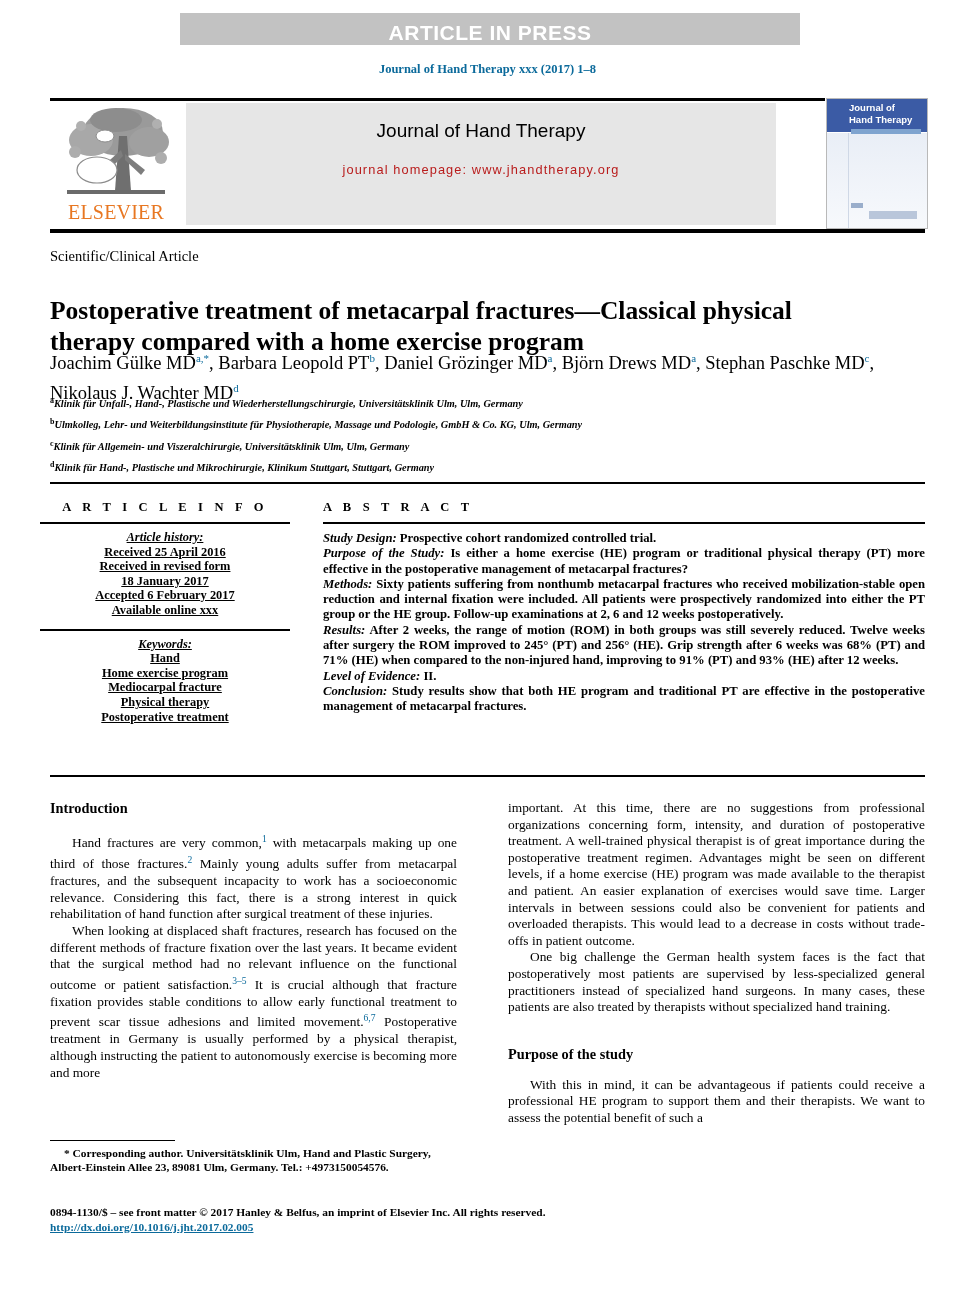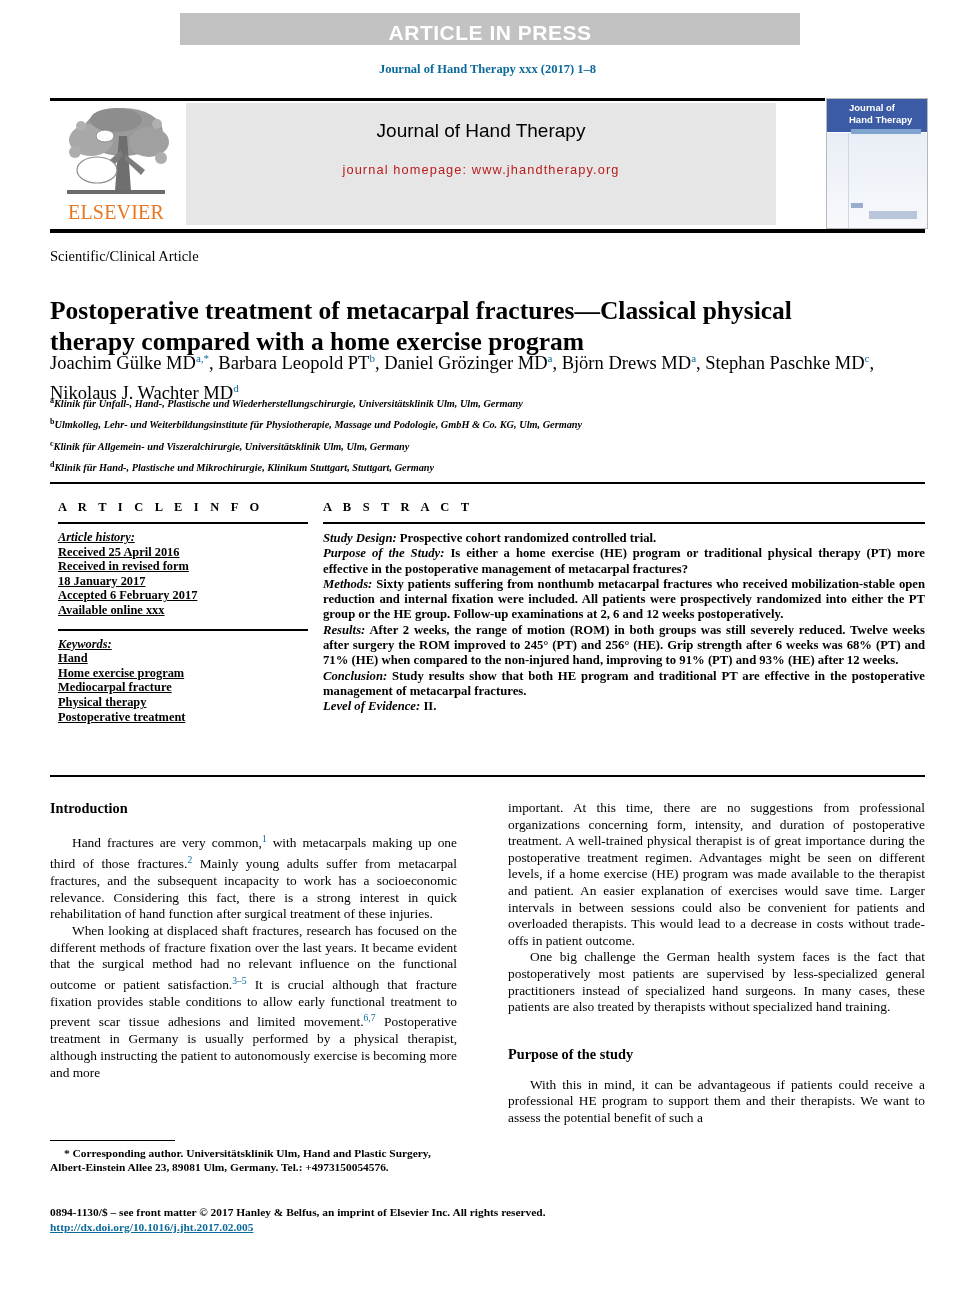--- a/index.html
+++ b/index.html
@@ -254,23 +254,24 @@
     position: absolute;
     left: 50px;
     top: 775px;
     width: 875px;
     height: 2px;
     background: #000;
   }
 
   .info-col {
     position: absolute;
-    left: 58px;
+    left: 40px;
     top: 500px;
     width: 250px;
+    text-align: center;
   }
   .abs-col {
     position: absolute;
     left: 323px;
     top: 500px;
     width: 602px;
   }
   .sec-head {
     font-family: "Liberation Serif", serif;
     font-weight: bold;
@@ -478,22 +479,22 @@
 </div>
 
 <div class="abs-col">
   <div class="sec-head">A B S T R A C T</div>
   <div class="thin-rule"></div>
   <div class="abs-body">
     <p><span class="abs-lbl">Study Design:</span><span> Prospective cohort randomized controlled trial.</span></p>
     <p><span class="abs-lbl">Purpose of the Study:</span><span> Is either a home exercise (HE) program or traditional physical therapy (PT) more effective in the postoperative management of metacarpal fractures?</span></p>
     <p><span class="abs-lbl">Methods:</span><span> Sixty patients suffering from nonthumb metacarpal fractures who received mobilization-stable open reduction and internal fixation were included. All patients were prospectively randomized into either the PT group or the HE group. Follow-up examinations at 2, 6 and 12 weeks postoperatively.</span></p>
     <p><span class="abs-lbl">Results:</span><span> After 2 weeks, the range of motion (ROM) in both groups was still severely reduced. Twelve weeks after surgery the ROM improved to 245° (PT) and 256° (HE). Grip strength after 6 weeks was 68% (PT) and 71% (HE) when compared to the non-injured hand, improving to 91% (PT) and 93% (HE) after 12 weeks.</span></p>
+    <p><span class="abs-lbl">Level of Evidence:</span><span> II.</span></p>
     <p><span class="abs-lbl">Conclusion:</span><span> Study results show that both HE program and traditional PT are effective in the postoperative management of metacarpal fractures.</span></p>
-    <p><span class="abs-lbl">Level of Evidence:</span><span> II.</span></p>
   </div>
 </div>
 
 <div class="band-rule-bottom"></div>
 
 <div class="body-left">
   <h2 class="h2">Introduction</h2>
   <p class="para"><span>Hand fractures are very common,</span><sup class="ref">1</sup><span> with metacarpals making up one third of those fractures.</span><sup class="ref">2</sup><span> Mainly young adults suffer from metacarpal fractures, and the subsequent incapacity to work has a socioeconomic relevance. Considering this fact, there is a strong interest in quick rehabilitation of hand function after surgical treatment of these injuries.</span></p>
   <p class="para"><span>When looking at displaced shaft fractures, research has focused on the different methods of fracture fixation over the last years. It became evident that the surgical method had no relevant influence on the functional outcome or patient satisfaction.</span><sup class="ref">3–5</sup><span> It is crucial although that fracture fixation provides stable conditions to allow early functional treatment to prevent scar tissue adhesions and limited movement.</span><sup class="ref">6,7</sup><span> Postoperative treatment in Germany is usually performed by a physical therapist, although instructing the patient to autonomously exercise is becoming more and more</span></p>
 </div>

